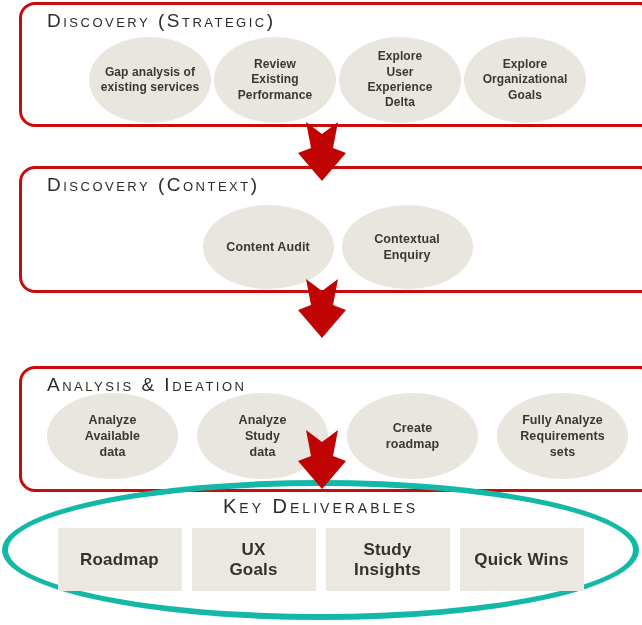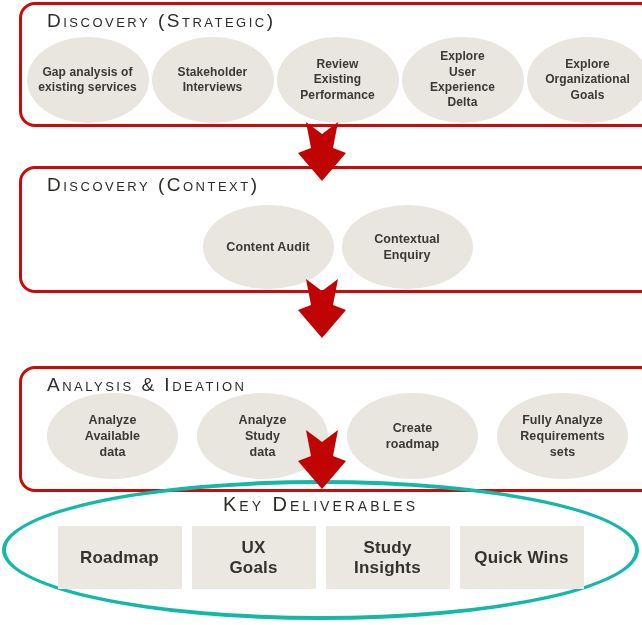--- a/index.html
+++ b/index.html
@@ -33,21 +33,21 @@
   .stage-label{
     white-space:pre-line;font-weight:bold;font-size:12.5px;line-height:1.28;
     color:#3a3834;letter-spacing:0.1px;
   }
   .row1 .stage-label{font-size:12px;}
   .flow-arrow{position:absolute;left:296px;width:52px;height:60px;z-index:6;}
   .flow-arrow polygon{fill:#c00404;}
   .arrow1{top:121px;} .arrow2{top:278px;} .arrow3{top:429px;}
   .deliv{
     position:absolute;left:2px;top:480px;width:637px;height:140px;
-    box-sizing:border-box;border:4px solid #14b8a6;border-radius:50%;
+    box-sizing:border-box;border:6px solid #14b8a6;border-radius:50%;
     background:transparent;
   }
   .deliv-title{
     position:absolute;left:0;right:0;top:9px;margin:0;text-align:center;
     font-size:20px;font-weight:400;font-variant:small-caps;
     letter-spacing:3px;color:#2d2c29;
   }
   .rrow{
     position:absolute;top:42px;left:0;right:0;
     display:flex;justify-content:center;gap:10px;
@@ -65,24 +65,20 @@
 <body>
 
 <div class="canvas">
 
   <section class="panel" style="top:2px;height:125px;">
     <h2 class="panel-title">Discovery (Strategic)</h2>
     <div class="erow row1">
       <div class="ellipse">
         <span class="stage-label">Gap analysis of
 existing services</span>
-      </div>
-      <div class="ellipse">
-        <span class="stage-label">Stakeholder
-Interviews</span>
       </div>
       <div class="ellipse">
         <span class="stage-label">Review
 Existing
 Performance</span>
       </div>
       <div class="ellipse">
         <span class="stage-label">Explore
 User
 Experience

